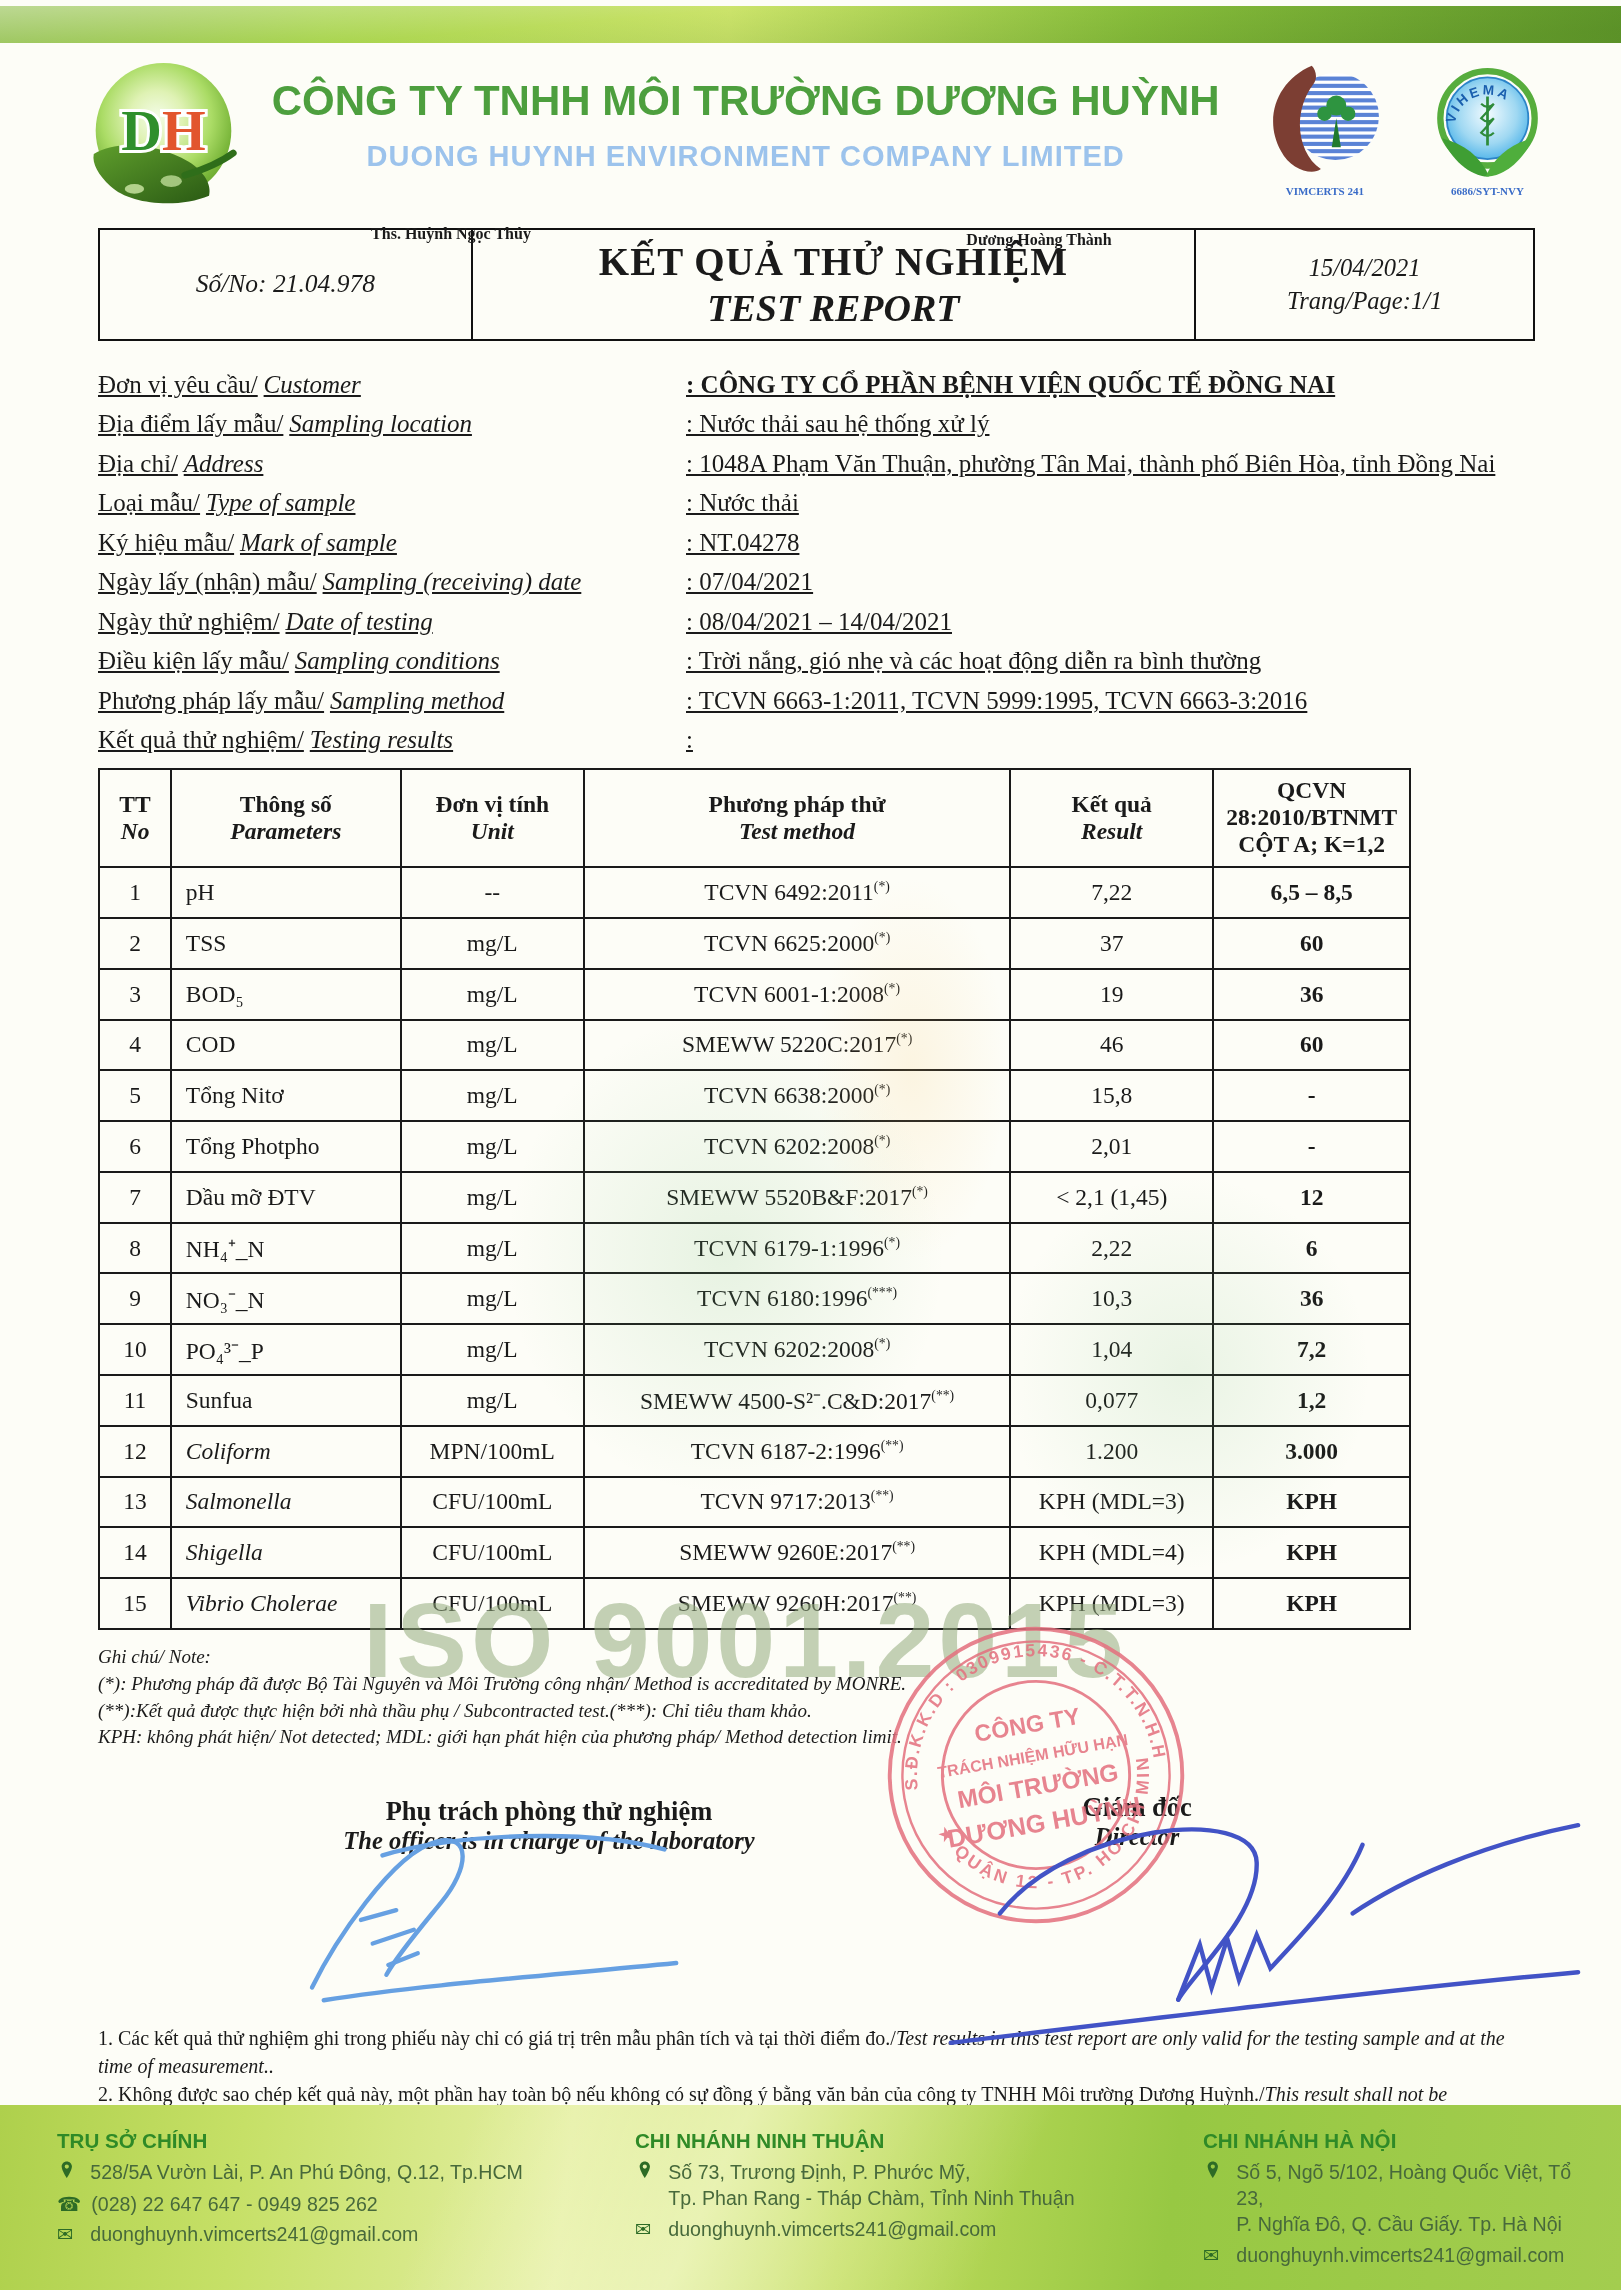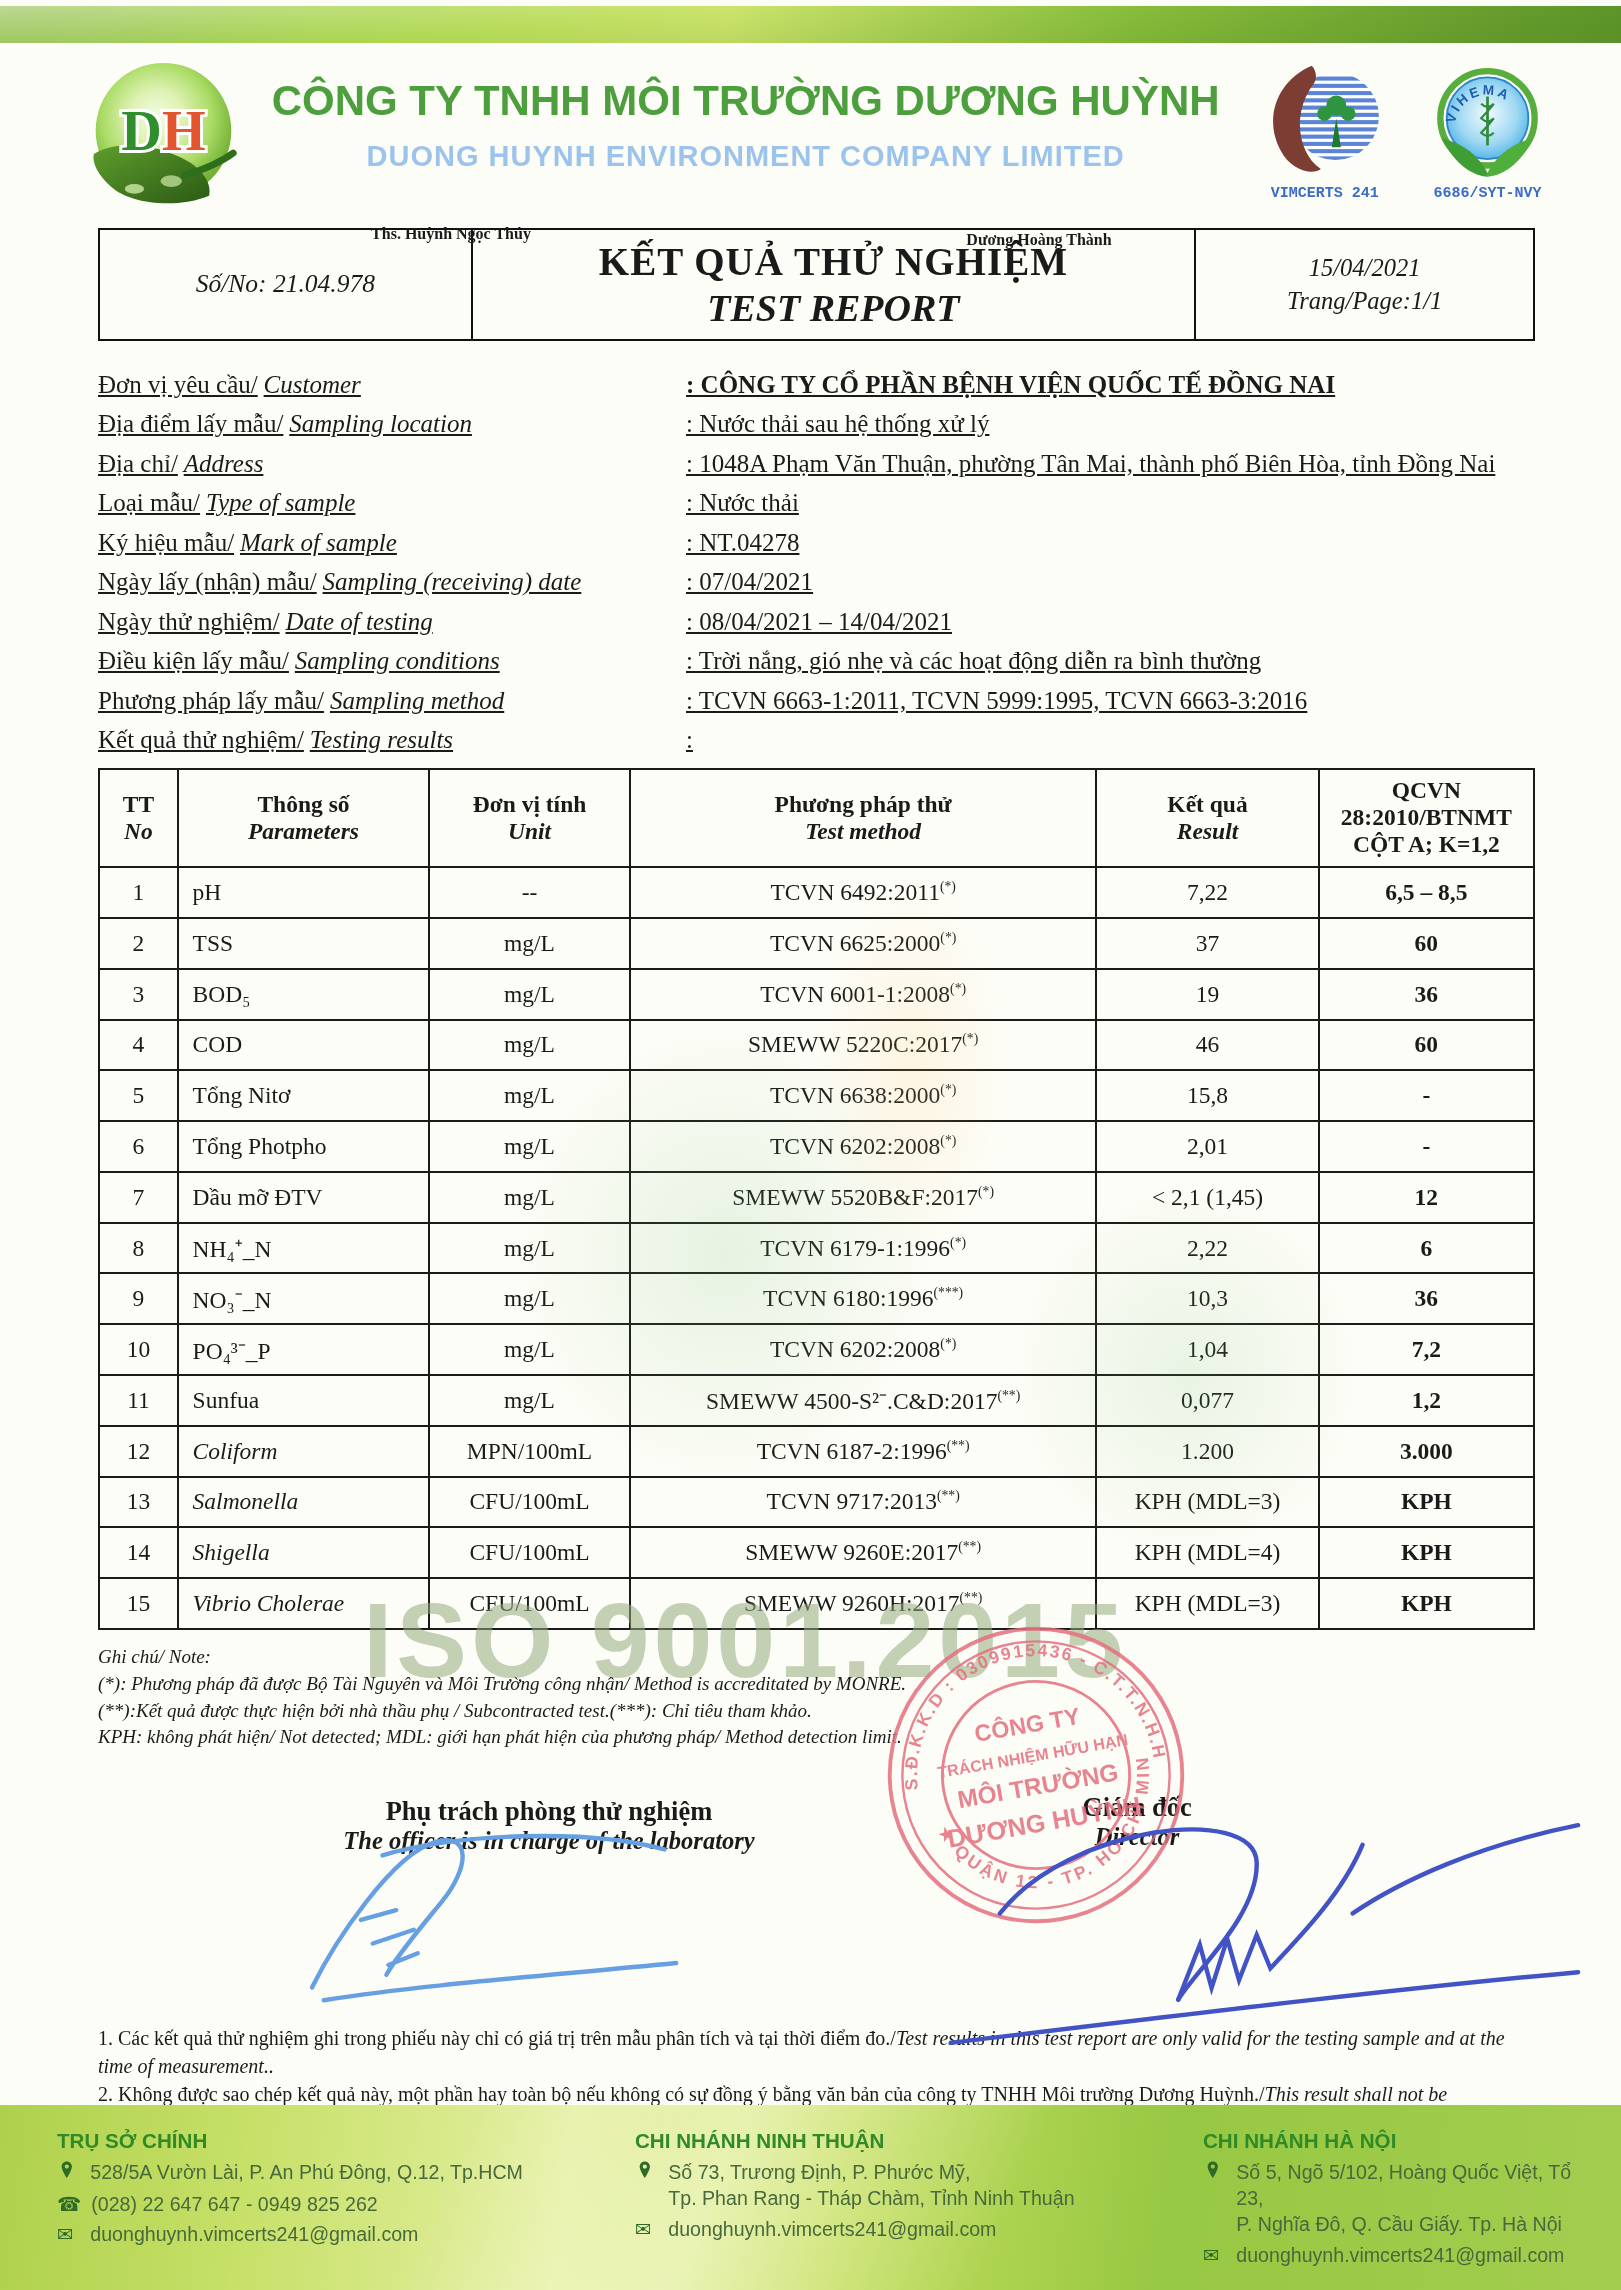--- a/index.html
+++ b/index.html
@@ -12,37 +12,37 @@
     background:linear-gradient(175deg,rgba(255,255,255,.45) 0%,rgba(255,255,255,0) 38%,rgba(60,110,20,.28) 92%);}
   
   .header-row{position:relative;display:flex;align-items:flex-start;padding:61px 59px 0 86px;gap:4px;}
   .dh-logo{width:155px;height:153px;flex:0 0 auto;}
   .header-center{flex:1;text-align:center;padding-top:15.7px;}
   .company-vi{font-family:"Liberation Sans",sans-serif;font-weight:bold;font-size:42px;color:#4d9f3e;}
   .company-en{margin-top:15.7px;font-family:"Liberation Sans",sans-serif;font-weight:bold;font-size:29px;color:#9cc3ec;letter-spacing:1px;}
   .certs{display:flex;gap:13.7px;flex:0 0 auto;align-items:flex-start;}
   .cert{width:149px;text-align:center;}
   .cert svg{width:127px;height:120px;}
-  .cert-caption{font-family:Liberation Mono, monospace;font-weight:bold;font-size:15px;color:#3a6cc8;margin-top:0;}
+  .cert-caption{font-family:Liberation Serif, serif;font-weight:bold;font-size:11px;color:#3a6cc8;margin-top:0;}
   
   .title-table{margin:13.7px 86px 0 98px;border:2.9px solid #111;display:grid;grid-template-columns:26% 50.5% 23.5%;}
   .tt-cell{border-right:2.9px solid #111;display:flex;flex-direction:column;justify-content:center;align-items:center;padding:7.8px 5.9px;min-height:94px;}
   .tt-cell:last-child{border-right:none;}
   .so-no{font-style:italic;font-size:25.5px;}
   .title-vi{font-size:39px;font-weight:bold;letter-spacing:1px;}
   .title-en{font-size:38px;font-weight:bold;font-style:italic;margin-top:2px;}
   .tt-date,.tt-page{font-style:italic;font-size:24.5px;}
   .tt-page{margin-top:5.9px;}
   
   .info-section{margin:23.5px 86px 0 98px;font-size:25px;}
   .info-row{display:grid;grid-template-columns:588px 1fr;align-items:start;line-height:1.58;text-decoration:underline;}
   .info-label .en{font-style:italic;margin-left:5.9px;}
   .info-value.bold{font-weight:bold;}
   
-  .results-table{margin:7.8px 0 0 98px;width:1437px;border-collapse:collapse;font-size:23.5px;}
+  .results-table{margin:7.8px 0 0 98px;width:1313px;border-collapse:collapse;font-size:23.5px;}
   .results-table th,.results-table td{border:2px solid #1a1a1a;text-align:center;padding:3.9px 3.9px;}
   .results-table th{padding:7.8px 3.9px;}
   .results-table td{height:41px;}
   .h-vi{font-weight:bold;display:block;}
   .h-en{font-weight:bold;font-style:italic;display:block;}
   td.param{text-align:left;padding-left:13.7px;}
   td.param.it{font-style:italic;}
   td.limit{font-weight:bold;}
   sup.marker{font-size:13.7px;line-height:0;}
   

